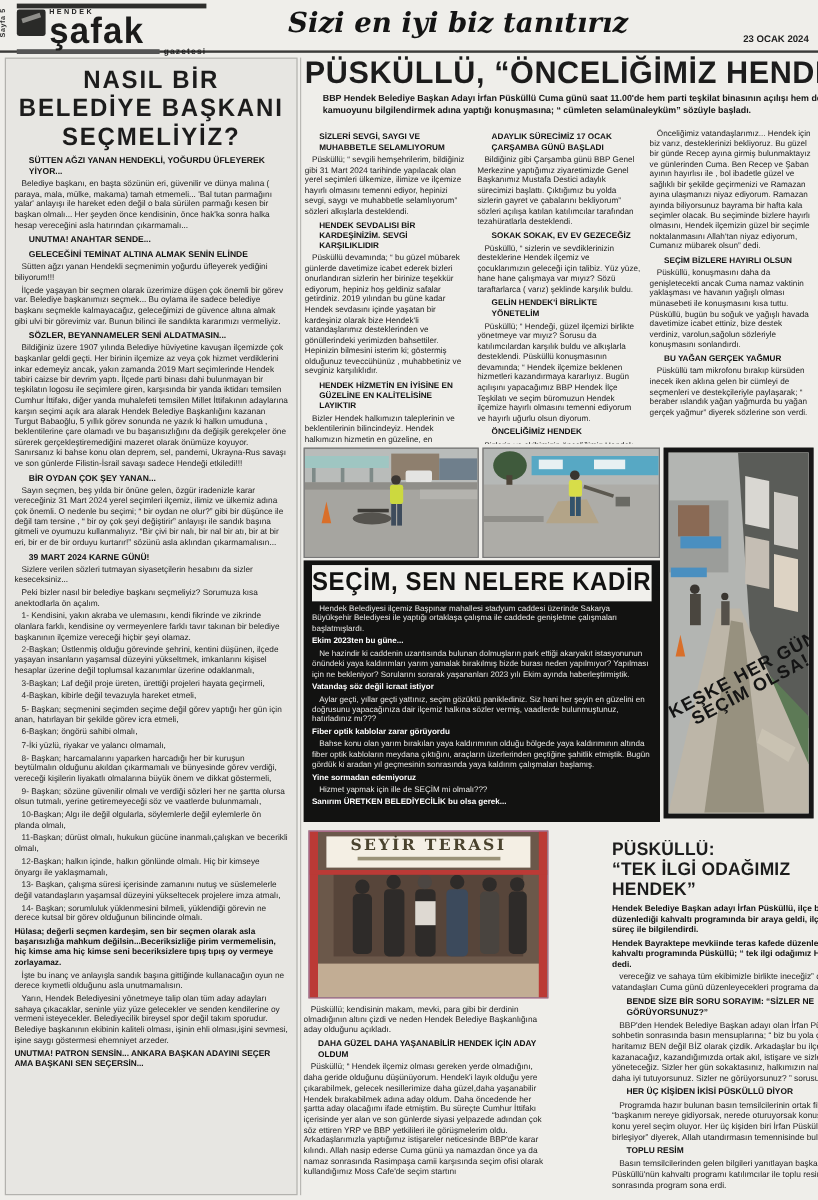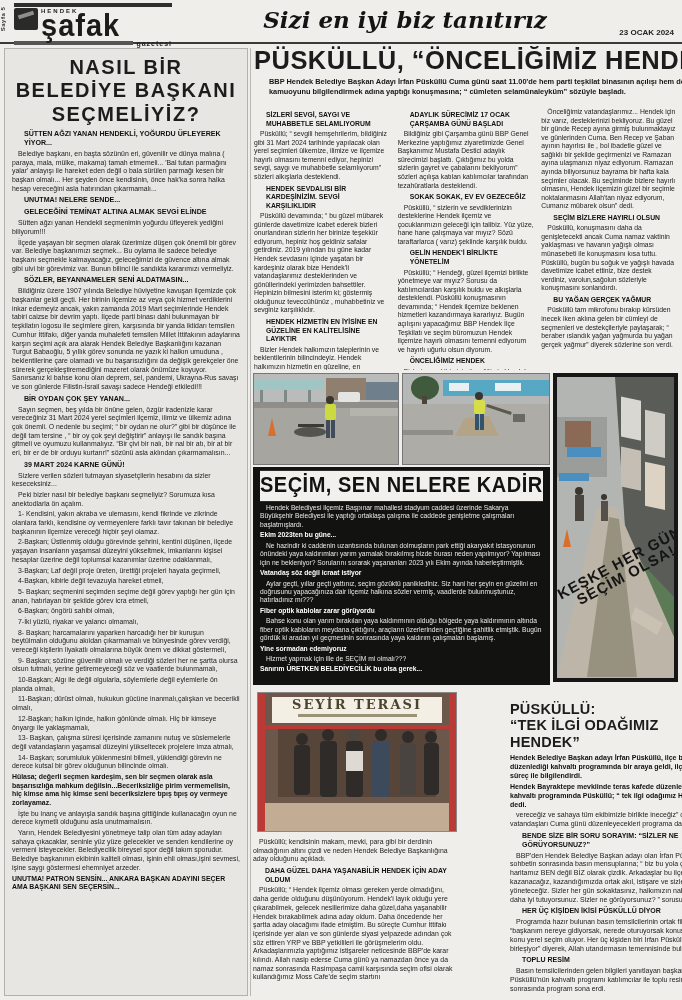--- a/index.html
+++ b/index.html
@@ -13,21 +13,21 @@
   #masthead .topbar{height:4px;background:#2e2e2c;margin-bottom:1px;}
   #masthead .midrow{display:flex;align-items:flex-start;}
   #mast-logo{width:24px;height:22px;background:#2a2a28;border-radius:2px;position:relative;margin-right:3px;flex:0 0 auto;}
   #mast-logo:after{content:"";position:absolute;left:4px;top:5px;width:16px;height:4px;background:#8f8e8a;transform:rotate(-18deg);}
   #mast-text{line-height:1;}
   #mast-region{font-size:6px;font-weight:bold;letter-spacing:2px;color:#222;}
   #mast-name{font-size:29px;font-weight:900;letter-spacing:1px;color:#1b1b1a;line-height:.85;transform:scaleY(1.05);}
   #masthead .botrow{display:flex;align-items:center;margin-top:1px;}
   #masthead .botbar{flex:1;height:4px;background:#555;}
   #mast-sub{font-size:7px;font-weight:bold;color:#222;margin-left:3px;letter-spacing:1px;}
-  #slogan{position:absolute;left:240px;top:6px;width:330px;text-align:center;
+  #slogan{position:absolute;left:240px;top:6px;width:330px;
           font-family:"DejaVu Serif",serif;font-style:italic;font-weight:bold;font-size:23px;color:#141414;}
   #date{position:absolute;right:8px;top:28px;font-size:8px;font-weight:bold;color:#222;}
   #vrule{position:absolute;left:250px;top:48px;width:1px;height:948px;background:#b9b8b4;}
   
   #left-article{position:absolute;left:4px;top:48px;width:244px;height:948px;background:#e7e6e2;
                 border:1px solid #b3b2ae;padding:6px 7px 4px;overflow:hidden;}
   #left-title{font-size:20px;font-weight:900;letter-spacing:1.5px;text-align:center;line-height:1.12;
               margin:2px 0 6px;transform:scaleY(1.05);}
   .body-blocks p{margin:0 0 2px;font-size:6.9px;line-height:1.26;color:#222;}
   .body-blocks p.blk-sub{font-weight:bold;margin-top:3px;font-size:7.1px;color:#111;padding-left:12px;}
@@ -94,22 +94,22 @@
     <div id="slogan">Sizi en iyi biz tanıtırız</div>
     <div id="date">23 OCAK 2024</div>
   </div>
   <div id="vrule"></div>
 
   <div id="left-article">
     <div id="left-title">NASIL BİR BELEDİYE BAŞKANI SEÇMELİYİZ?</div>
     <div class="body-blocks">
         <p class="blk-sub">SÜTTEN AĞZI YANAN HENDEKLİ, YOĞURDU ÜFLEYEREK YİYOR...</p>
         <p class="blk-p">Belediye başkanı, en başta sözünün eri, güvenilir ve dünya malına ( paraya, mala, mülke, makama) tamah etmemeli... 'Bal tutan parmağını yalar'  anlayışı ile hareket eden değil o bala sürülen parmağı kesen bir başkan olmalı... Her şeyden önce kendisinin, önce hak'ka sonra halka hesap vereceğini asla hatırından çıkarmamalı...</p>
-        <p class="blk-sub">UNUTMA! NELERE SENDE...</p>
-        <p class="blk-sub">GELECEĞİNİ TEMİNAT ALTINA ALMAK SEVGİ ELİNDE</p>
+        <p class="blk-sub">UNUTMA! ANAHTAR SENDE...</p>
+        <p class="blk-sub">GELECEĞİNİ TEMİNAT ALTINA ALMAK SENİN ELİNDE</p>
         <p class="blk-p">Sütten ağzı yanan Hendekli seçmenimin yoğurdu üfleyerek yediğini biliyorum!!!</p>
         <p class="blk-p">İlçede yaşayan bir seçmen olarak üzerimize düşen çok önemli bir görev var. Belediye başkanımızı seçmek... Bu oylama ile sadece belediye başkanı seçmekle kalmayacağız, geleceğimizi de güvence altına almak gibi ulvi bir görevimiz var. Bunun bilinci ile sandıkta kararımızı vermeliyiz.</p>
         <p class="blk-sub">SÖZLER, BEYANNAMELER SENİ ALDATMASIN...</p>
         <p class="blk-p">Bildiğiniz üzere 1907 yılında  Belediye hüviyetine kavuşan ilçemizde çok başkanlar geldi geçti. Her birinin ilçemize az veya çok hizmet verdiklerini inkar edemeyiz ancak, yakın zamanda 2019 Mart seçimlerinde Hendek tabiri caizse bir devrim yaptı. İlçede  parti binası dahi bulunmayan bir teşkilatın logosu ile seçimlere giren, karşısında bir yanda iktidarı temsilen Cumhur İttifakı, diğer yanda muhalefeti temsilen Millet İttifakının adaylarına karşın seçimi açık ara alarak Hendek Belediye Başkanlığını kazanan Turgut Babaoğlu, 5 yıllık görev sonunda ne yazık ki halkın umuduna , beklentilerine çare olamadı ve bu başarısızlığını da değişik gerekçeler öne sürerek gerçekleştiremediğini mazeret olarak önümüze koyuyor. Sanırsanız ki bahse konu olan deprem, sel, pandemi, Ukrayna-Rus savaşı ve son günlerde Filistin-İsrail savaşı sadece Hendeği etkiledi!!!</p>
         <p class="blk-sub">BİR OYDAN ÇOK ŞEY YANAN...</p>
         <p class="blk-p">Sayın seçmen, beş yılda bir önüne gelen, özgür iradenizle karar vereceğiniz 31 Mart 2024 yerel seçimleri ilçemiz, ilimiz ve ülkemiz adına çok önemli. O nedenle bu seçimi; “ bir oydan ne olur?” gibi bir düşünce ile değil tam tersine , “ bir oy çok şeyi değiştirir” anlayışı ile sandık başına gitmeli ve oyumuzu kullanmalıyız. “Bir çivi bir nalı, bir nal bir atı, bir at bir eri, bir er de bir orduyu kurtarır!” sözünü  asla aklından çıkarmamalısın...</p>
         <p class="blk-sub">39 MART 2024 KARNE GÜNÜ!</p>
         <p class="blk-p">Sizlere verilen sözleri tutmayan siyasetçilerin hesabını da sizler keseceksiniz...</p>
         <p class="blk-p">Peki bizler nasıl bir belediye başkanı seçmeliyiz? Sorumuza kısa anektodlarla ön açalım.</p>
         <p class="blk-p">1- Kendisini, yakın akraba ve ulemasını, kendi fikrinde ve zikrinde olanlara farklı, kendisine oy vermeyenlere farklı tavır takınan bir belediye başkanının ilçemize vereceği hiçbir şeyi olamaz.</p>

